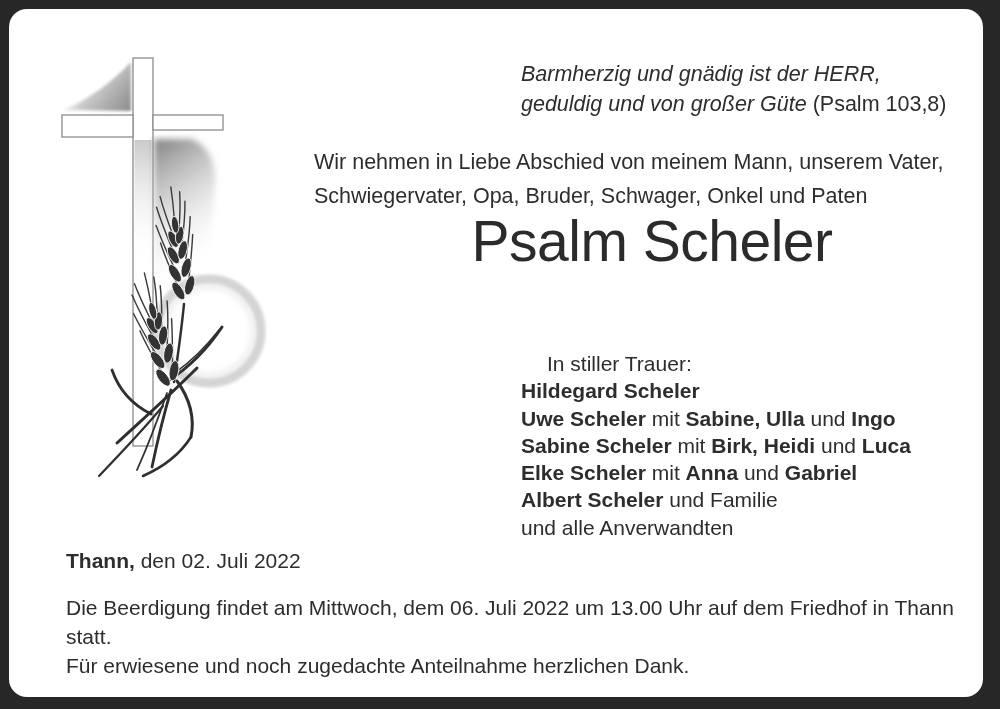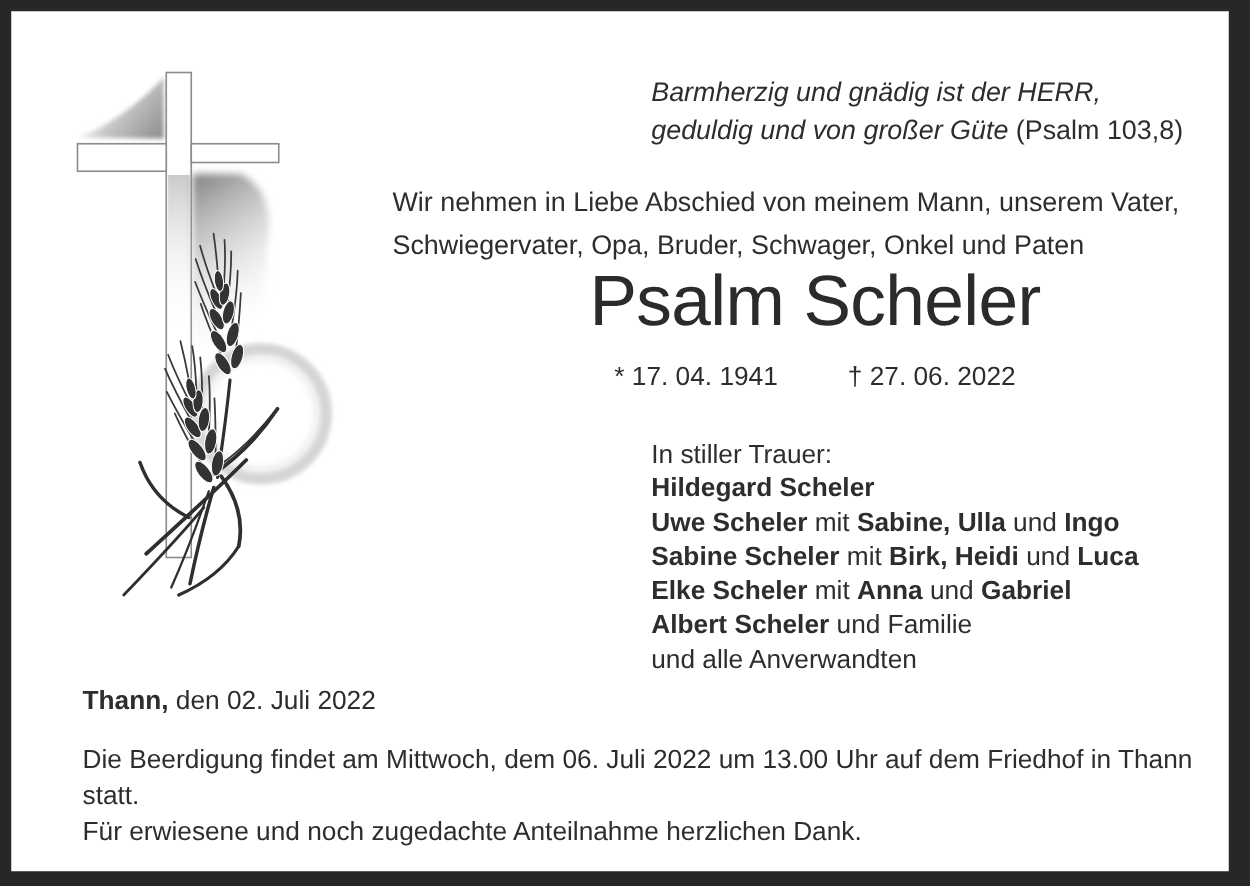--- a/index.html
+++ b/index.html
@@ -8,20 +8,21 @@
     font-family:"Liberation Sans","DejaVu Sans",sans-serif;
     background:#fff;
   }
   .page{
     position:relative;width:1000px;height:709px;
     background:#272727;overflow:hidden;
   }
   .card{
     position:absolute;left:9px;top:9px;right:17px;bottom:12px;
     background:#ffffff;
+    border-radius:18px;
   }
   .abs{position:absolute;color:#2d2d2d;}
   .quote{
     left:512px;top:50px;width:440px;
     font-size:21.5px;line-height:30px;font-style:italic;
   }
   .quote .ref{font-style:normal;}
   .intro{
     left:305px;top:136px;width:655px;
     font-size:21.5px;line-height:34px;
@@ -33,21 +34,21 @@
   }
   .dates{
     left:398px;top:281px;width:490px;
     display:flex;justify-content:center;gap:56px;
     font-size:21px;
   }
   .mourning{
     left:512px;top:341px;width:440px;
     font-size:21px;line-height:27.3px;
   }
-  .mourning .header{font-weight:400;}
+  .mourning .header{font-weight:400;margin-left:26px;}
   .b{font-weight:700;}
   .place-date{
     left:57px;top:540px;width:500px;font-size:21px;
   }
   .funeral-block{
     left:57px;top:584px;width:900px;
     font-size:21px;line-height:29px;
   }
 </style>
 </head>
@@ -134,24 +135,20 @@
 
     <div class="abs quote">
       <div>Barmherzig und gnädig ist der HERR,</div>
       <div><span>geduldig und von großer Güte</span><span class="ref"> (Psalm 103,8)</span></div>
     </div>
 
     <div class="abs intro">Wir nehmen in Liebe Abschied von meinem Mann, unserem Vater, Schwiegervater, Opa, Bruder, Schwager, Onkel und Paten</div>
 
     <div class="abs name">Psalm Scheler</div>
 
-    <div class="abs dates">
-      <span>* 17. 04. 1941</span>
-      <span>† 27. 06. 2022</span>
-    </div>
 
     <div class="abs mourning">
       <div class="header">In stiller Trauer:</div>
       <div>
           <div><span class="b">Hildegard Scheler</span></div>
           <div><span class="b">Uwe Scheler</span><span> mit </span><span class="b">Sabine, Ulla</span><span> und </span><span class="b">Ingo</span></div>
           <div><span class="b">Sabine Scheler</span><span> mit </span><span class="b">Birk, Heidi</span><span> und </span><span class="b">Luca</span></div>
           <div><span class="b">Elke Scheler</span><span> mit </span><span class="b">Anna</span><span> und </span><span class="b">Gabriel</span></div>
           <div><span class="b">Albert Scheler</span><span> und Familie</span></div>
           <div><span>und alle Anverwandten</span></div>

